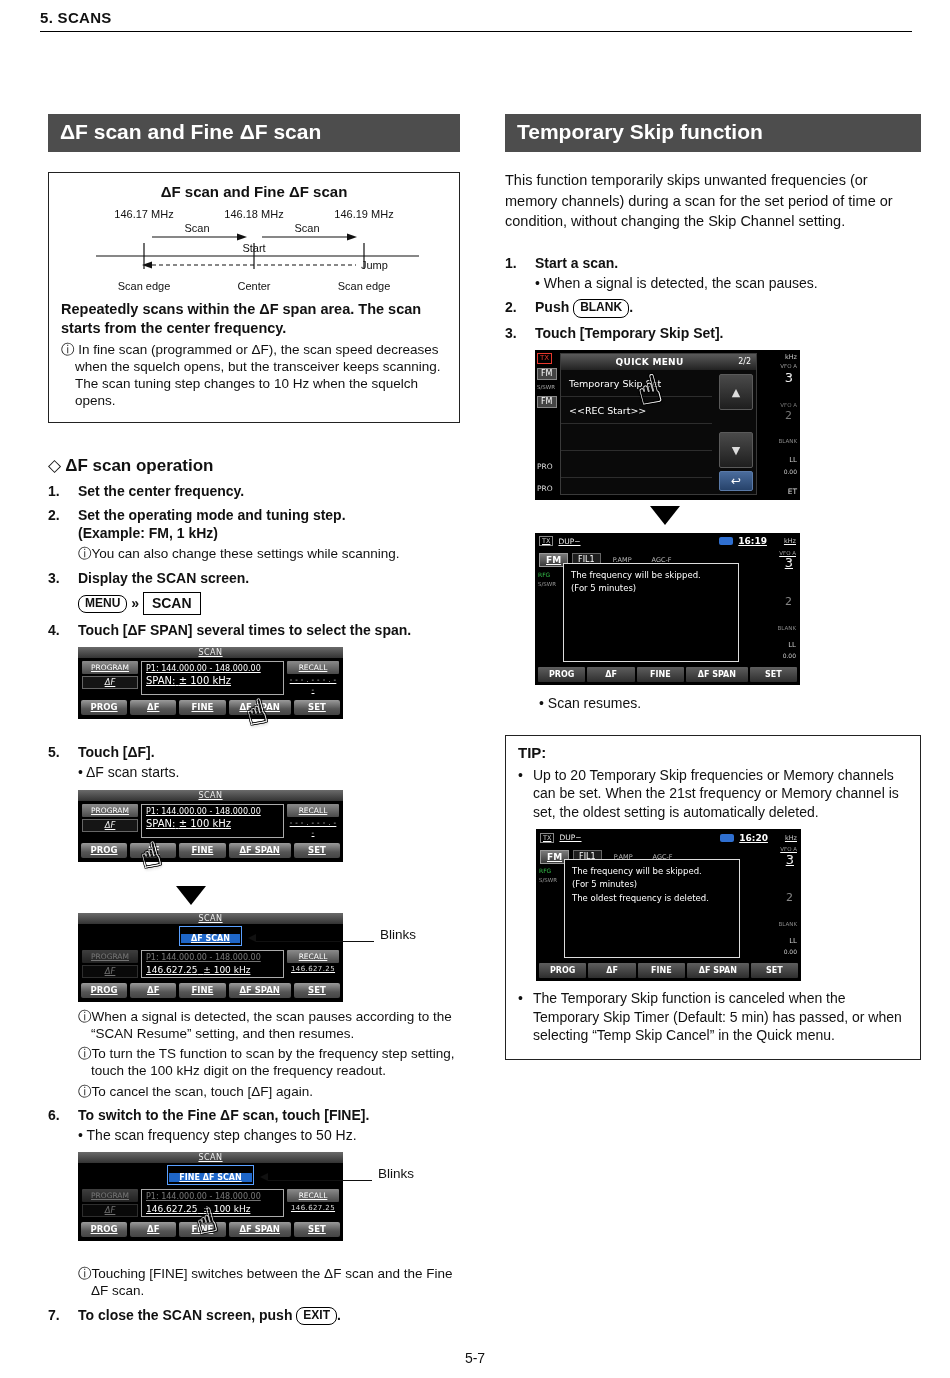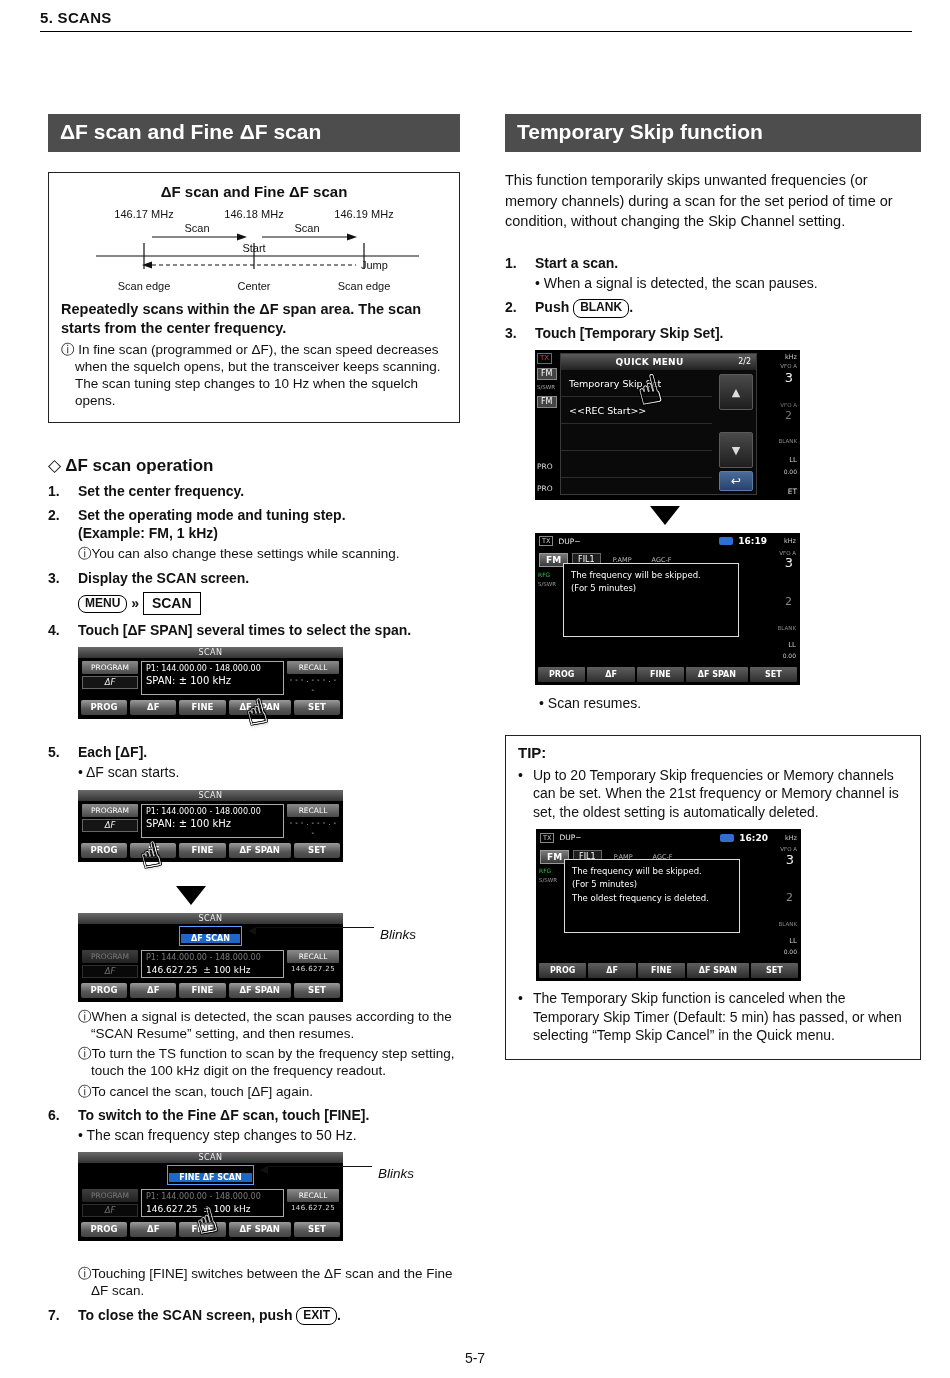--- a/index.html
+++ b/index.html
@@ -39,21 +39,21 @@
   .inote { font-size: 13.5px; line-height: 1.28; margin-top: 3px; padding-left: 13px; text-indent: -13px; font-weight: normal; }
   .inote.ind { margin-left: 30px; }
   .keyrow { margin-top: 5px; }
   .keycap { display: inline-block; border: 1.6px solid #000; border-radius: 8px; padding: 0 6px 1px; font-weight: bold; font-size: 12px; vertical-align: 1px; }
   .keybox { display: inline-block; border: 1.6px solid #000; padding: 1px 8px 2px; font-weight: bold; font-size: 14px; }
   .keysep { font-weight: bold; }
 
   
   .lcd-wrap { position: relative; margin: 8px 0 6px 30px; }
   .lcd-wrap.pad-b { margin-bottom: 24px; }
-  .lcd { position: relative; width: 265px; background: #000; color: #fff; overflow: hidden; font-family: "DejaVu Sans", sans-serif; }
+  .lcd { position: relative; width: 265px; background: #000; color: #fff; overflow: hidden; font-family: "DejaVu Sans", sans-serif; text-decoration: underline; }
   .lcd-title { height: 11px; background: linear-gradient(#6a6a6a, #333); font-size: 8px; text-align: center; line-height: 11px; letter-spacing: .5px; color: #eee; }
   .scan-mid { display: flex; gap: 3px; padding: 3px 4px; }
   .pcol { width: 56px; display: flex; flex-direction: column; gap: 2px; }
   .pbtn { background: linear-gradient(#8a8a8a, #4a4a4a); font-size: 7.5px; text-align: center; line-height: 13px; border-radius: 1px; }
   .pdf { background: #151515; border: 1px solid #666; color: #eee; font-size: 8.5px; font-style: italic; text-align: center; line-height: 11px; }
   .fcol { flex: 1; border: 1px solid #aaa; padding: 1px 4px; font-size: 8px; line-height: 12px; white-space: nowrap; overflow: hidden; }
   .fcol .f2 { font-size: 10px; }
   .fcol .fw { color: #fff; font-size: 9px; }
   .rcol { width: 52px; display: flex; flex-direction: column; gap: 1px; }
   .rbtn { background: linear-gradient(#8a8a8a, #4a4a4a); font-size: 7.5px; text-align: center; line-height: 13px; border-radius: 1px; }
@@ -64,21 +64,21 @@
   .dim { opacity: .45; }
   .badge-row { display: flex; justify-content: center; margin: 2px 0 1px; }
   .badge { border: 1px solid #5aa0ff; padding: 1px; }
   .badge-in { background: #1e66c8; color: #fff; font-size: 8px; font-weight: bold; padding: 0 10px; line-height: 11px; white-space: nowrap; }
 
   .hand { position: absolute; font-size: 34px; line-height: 1; color: #fff; z-index: 5;
     text-shadow: -1px -1px 0 #000, 1px -1px 0 #000, -1px 1px 0 #000, 1px 1px 0 #000, 0 2px 3px rgba(0,0,0,.45);
     transform: rotate(-15deg); }
   .hand.big { font-size: 40px; }
 
-  .callout { position: absolute; display: flex; align-items: flex-start; font-style: italic; }
+  .callout { position: absolute; display: flex; align-items: flex-end; }
   .c-tri { width: 0; height: 0; border-top: 4px solid transparent; border-bottom: 4px solid transparent; border-right: 8px solid #111; }
   .c-line { width: 118px; border-top: 1.6px solid #111; }
   .c-line.short { width: 104px; }
   .c-label { margin-left: 6px; font-size: 13.5px; color: #111; }
 
   .tri-sep { width: 0; height: 0; border-left: 15px solid transparent; border-right: 15px solid transparent; border-top: 19px solid #000; margin: 6px 0 4px 128px; }
   .tri-sep.r { margin-left: 145px; }
 
   
   .lcd.qm { height: 150px; }
@@ -123,21 +123,21 @@
   .sk-vfowrap { margin-left: auto; text-align: right; line-height: 1; }
   .sk-vfo { display: block; font-size: 5.5px; color: #999; }
   .sk-vfon { display: block; font-size: 13px; color: #eee; padding-right: 3px; }
   .skip > .frag { position: absolute; white-space: nowrap; }
   .sk-rfg { left: 3px; top: 38px; font-size: 6px; color: #35c04a; }
   .sk-swr { left: 3px; top: 48px; font-size: 5.5px; color: #999; }
   .sk-2 { right: 8px; top: 62px; font-size: 11px; color: #888; }
   .sk-blank { right: 4px; top: 92px; font-size: 5.5px; color: #888; }
   .sk-ll { right: 4px; top: 108px; font-size: 7px; color: #ccc; }
   .sk-zero { right: 4px; top: 119px; font-size: 6px; color: #ccc; }
-  .sk-pop { position: absolute; left: 28px; top: 30px; width: 176px; height: 74px; background: #000; border: 1px solid #ddd; padding: 5px 7px; font-size: 8.5px; line-height: 1.55; color: #fff; z-index: 3; }
+  .sk-pop { position: absolute; left: 28px; top: 30px; width: 176px; height: 99px; background: #000; border: 1px solid #ddd; padding: 5px 7px; font-size: 8.5px; line-height: 1.55; color: #fff; z-index: 3; }
   .sk-keys { position: absolute; left: 3px; right: 3px; bottom: 3px; display: flex; gap: 2px; }
   .sk-key { flex: 1; background: linear-gradient(#5e5e5e, #2e2e2e); font-size: 8px; font-weight: bold; text-align: center; line-height: 15px; border-radius: 1px; white-space: nowrap; }
   .sk-key.wide { flex: 1.3; }
 
   
   .intro { margin-top: 18px; font-size: 14.5px; line-height: 1.42; }
   .r-steps { margin-top: 22px; }
   .resume-line { margin: 10px 0 0 34px; font-size: 14px; }
   .tipbox { border: 1.6px solid #222; margin-top: 24px; padding: 8px 12px 14px; }
   .tip-label { font-weight: bold; font-size: 15px; }
@@ -242,21 +242,21 @@
         <div class="lkey wide">ΔF SPAN</div>
         <div class="lkey">SET</div>
       </div>
     </div>
     <span class="hand" style="left:168px; top:48px;">☝</span>
   </div>
 
   <div class="step">
     <span class="step-num">5.</span>
     <div class="step-body">
-      <div class="step-main">Each [ΔF].</div>
+      <div class="step-main">Touch [ΔF].</div>
       <div class="step-bullet">•  ΔF scan starts.</div>
     </div>
   </div>
 
   <div class="lcd-wrap pad-b">
     <div class="lcd scan">
       <div class="lcd-title">SCAN</div>
       <div class="scan-mid">
         <div class="pcol">
           <div class="pbtn">PROGRAM</div>

